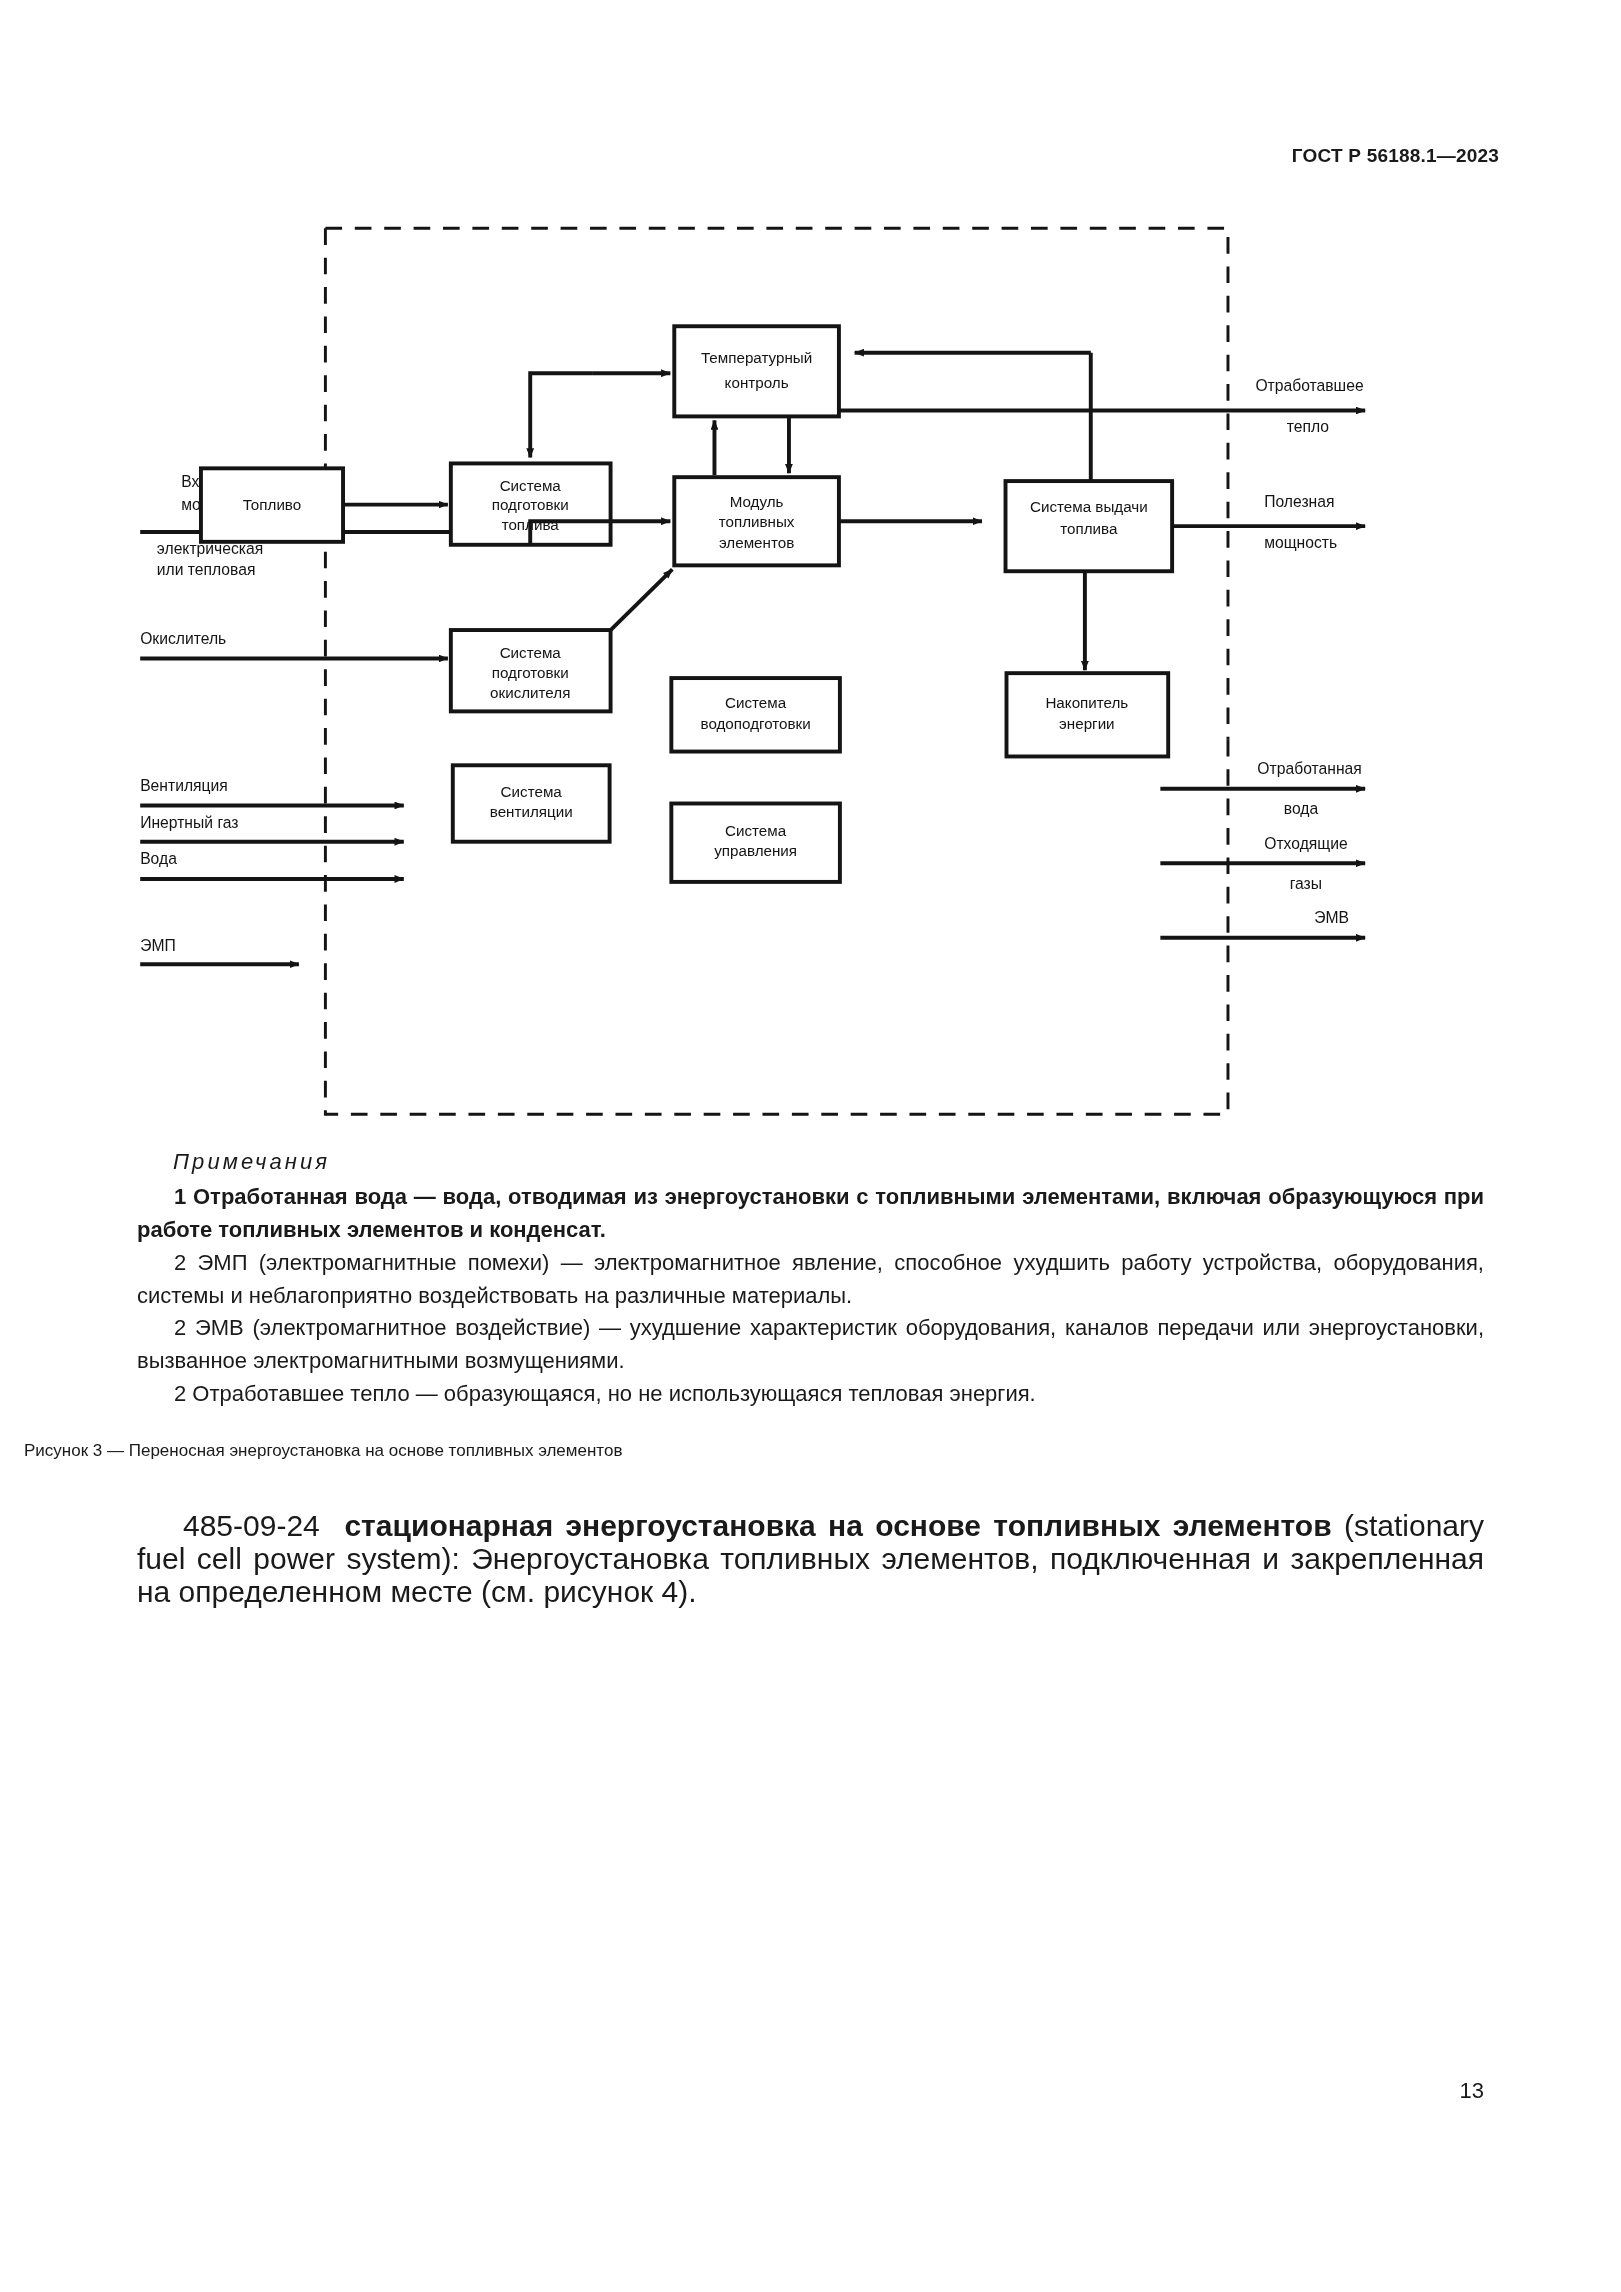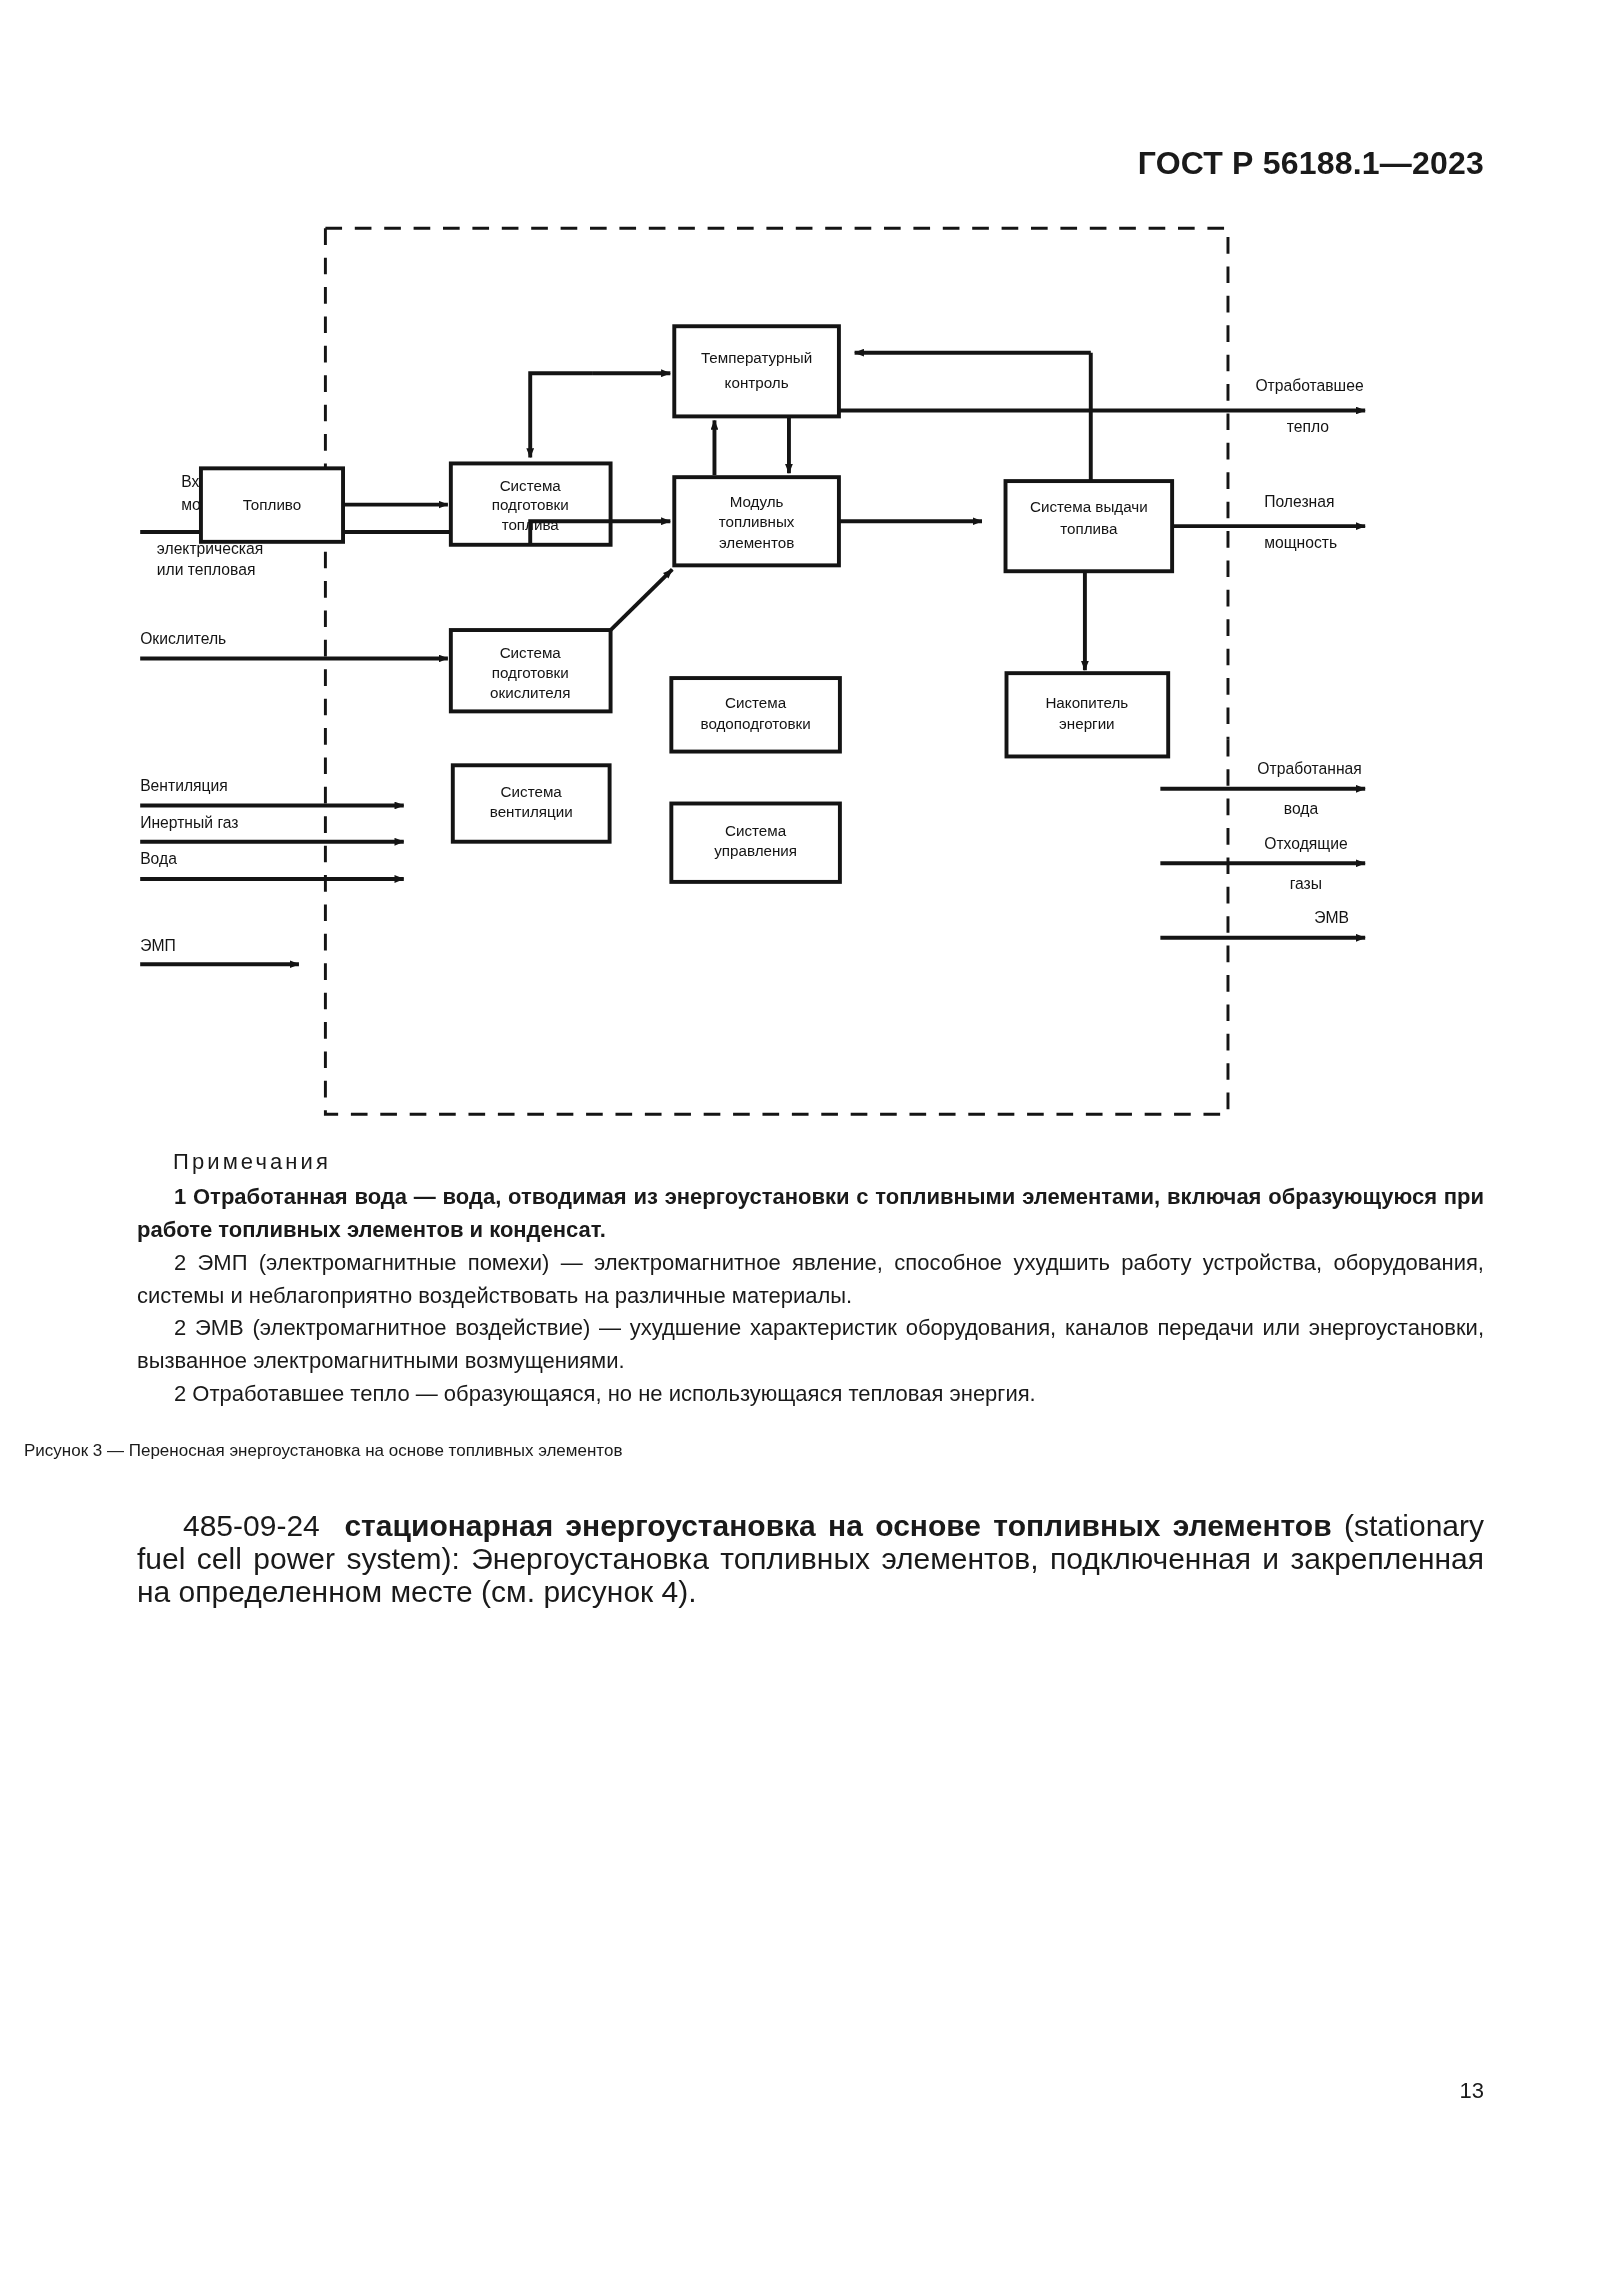--- a/index.html
+++ b/index.html
@@ -13,22 +13,22 @@
     position: relative;
     font-family: "Liberation Sans", sans-serif;
     color: #1a1a1a;
     overflow: hidden;
   }
 
   
   .page-header {
     position: absolute;
     top: 145px;
-    right: 137px;
-    font-size: 32px;
+    right: 122px;
+    font-size: 19px;
     font-weight: bold;
     letter-spacing: 0.2px;
     white-space: nowrap;
   }
 
   
   .figure-wrap {
     position: absolute;
     left: 0;
     top: 191px;
@@ -36,20 +36,21 @@
     height: 980px;
   }
   .figure-svg {
     display: block;
   }
   .notes-title {
     position: absolute;
     left: 173px;
     top: 1149px;
     font-size: 22px;
+    font-style: italic;
     letter-spacing: 3.1px;
   }
   .note {
     position: absolute;
     left: 137px;
     width: 1347px;
     font-size: 22px;
     line-height: 33px;
     text-align: justify;
     text-indent: 37px;

